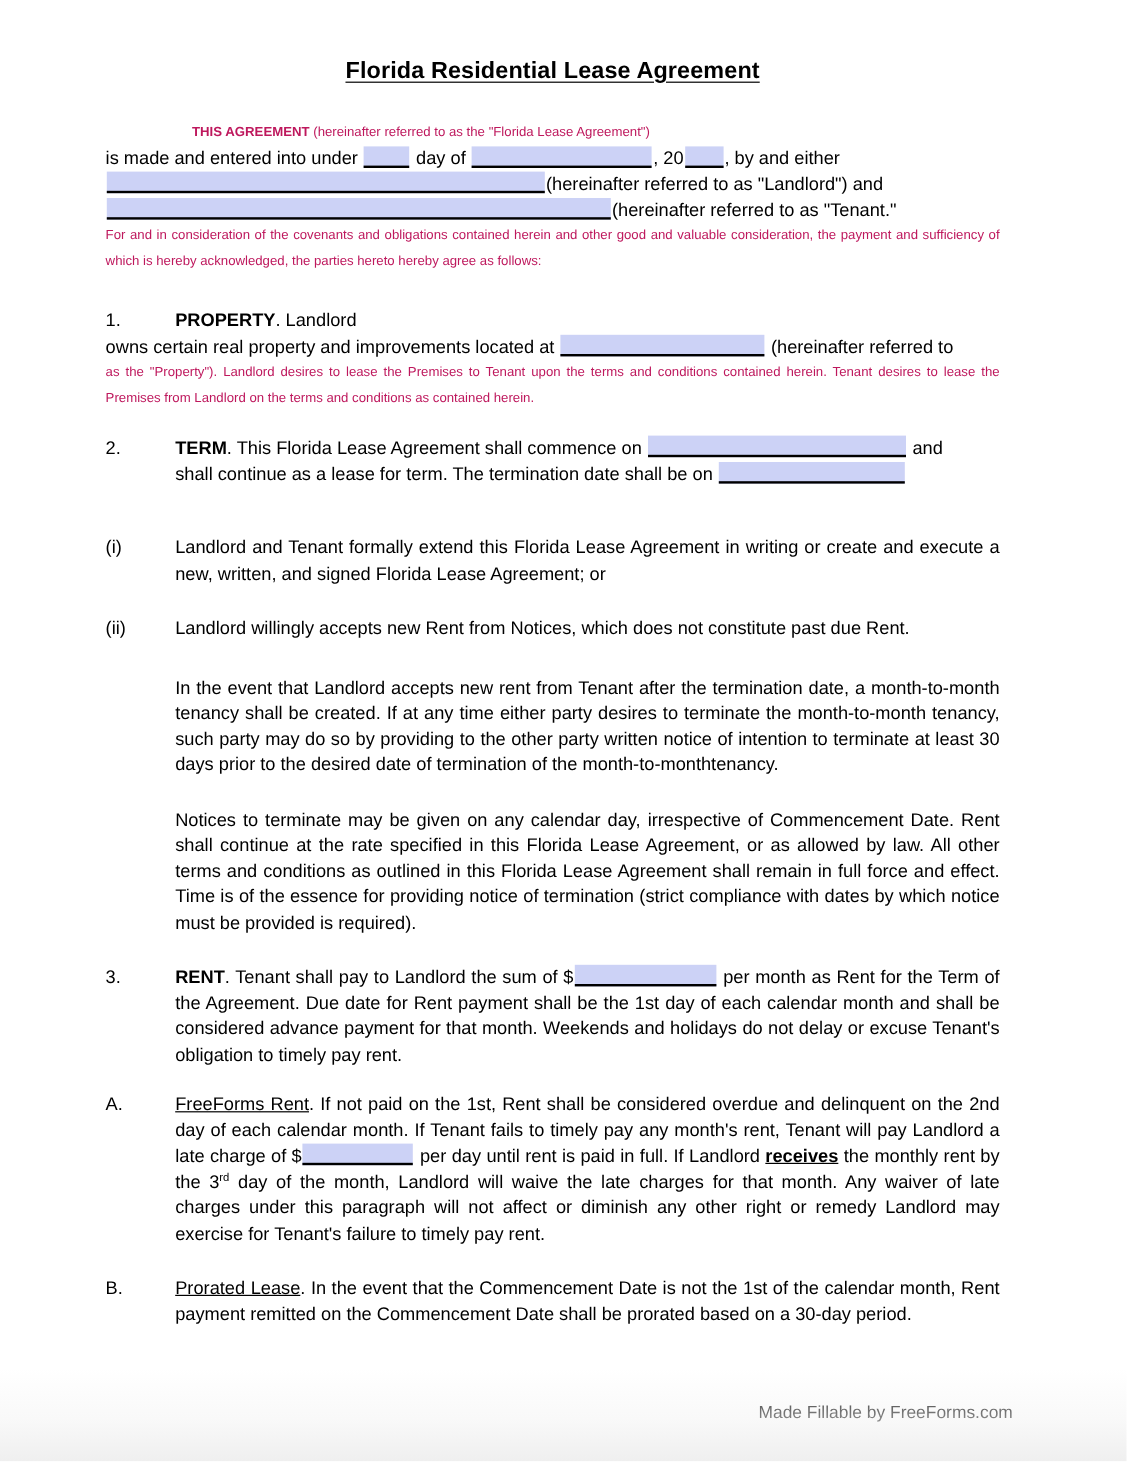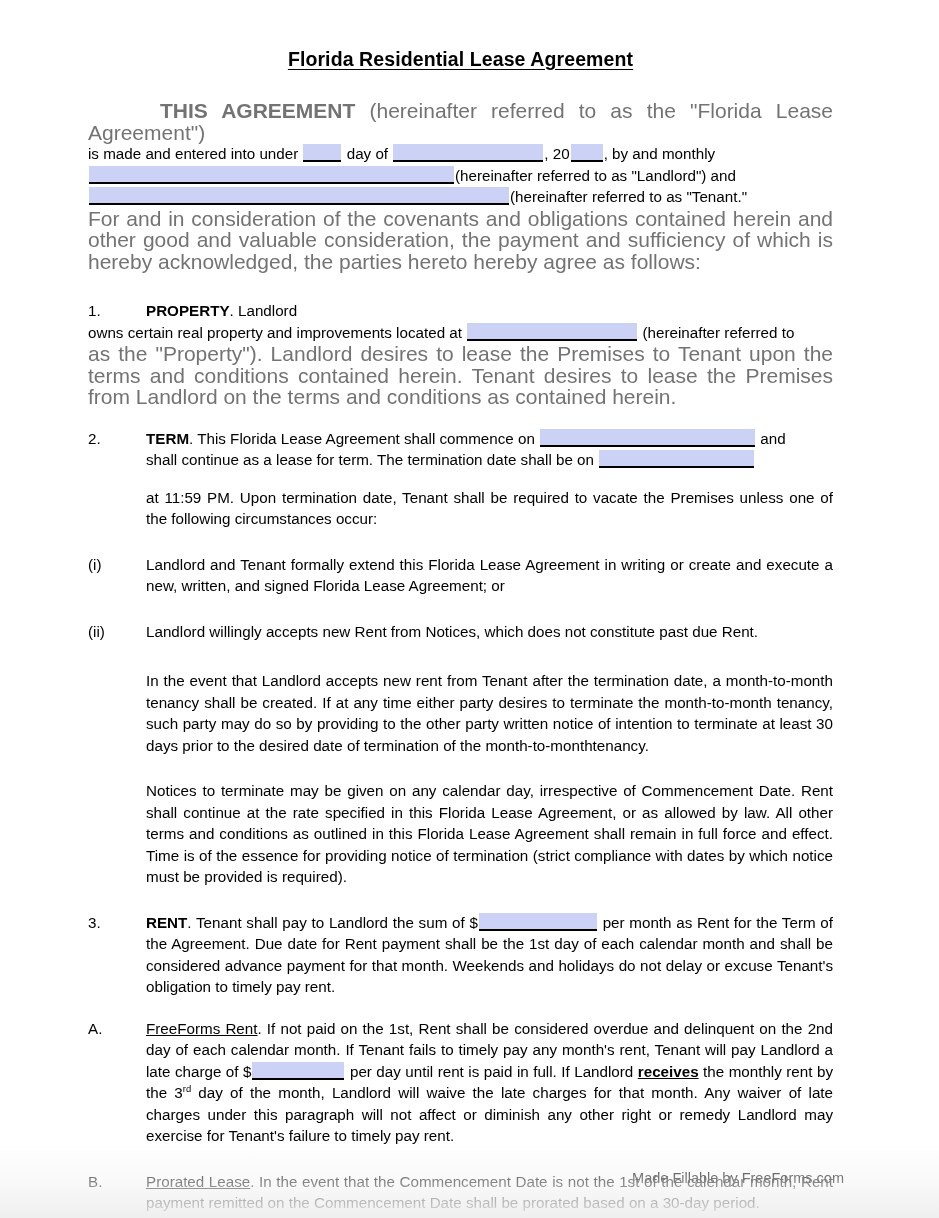--- a/index.html
+++ b/index.html
@@ -41,23 +41,23 @@
     font-weight: bold;
     letter-spacing: 0.1px;
     text-decoration: underline;
     text-underline-offset: 3px;
     margin-top: 48px;
     color: #000;
   }
 
   
   .para {
-    font-size: 21px;
-    line-height: 21.5px;
-    color: #737373;
+    font-size: 11px;
+    line-height: 21.5px;
+    color: #be185d;
     text-align: justify;
     text-justify: inter-word;
   }
   .b { font-weight: bold; }
   .u { text-decoration: underline; }
   .bu { font-weight: bold; text-decoration: underline; }
   sup { font-size: 0.62em; vertical-align: super; line-height: 0; }
 
   
   .fld {
@@ -144,21 +144,21 @@
     <div class="opening">
 
       <div class="para l1">
         <span class="b">THIS AGREEMENT</span><span> (hereinafter referred to as the "Florida Lease Agreement")</span>
       </div>
 
       <div class="blockline">
         <span>is made and entered into under</span>
         <span class="fld" style="width:38px;"></span>
         <span>day of</span>
-        <span class="fld" style="width:150px;"></span><span>, 20</span><span class="fld" style="width:32px;"></span><span>, by and monthly</span>
+        <span class="fld" style="width:150px;"></span><span>, 20</span><span class="fld" style="width:32px;"></span><span>, by and either</span>
       </div>
 
       <div class="blockline">
         <span class="fld" style="width:365px;"></span><span>(hereinafter referred to as "Landlord") and</span>
       </div>
 
       <div class="blockline">
         <span class="fld" style="width:420px;"></span><span>(hereinafter referred to as "Tenant."</span>
       </div>
 
@@ -192,21 +192,20 @@
           </div>
           <div class="blockline">
             <span>shall continue as a lease for term. The termination date shall be on</span>
             <span class="fld" style="width:155px;"></span>
           </div>
         </div>
       </div>
 
       <div class="spacer-16"></div>
 
-      <div class="indent-block">at 11:59 PM. Upon termination date, Tenant shall be required to vacate the Premises unless one of the following circumstances occur:</div>
 
       <div class="spacer-24"></div>
 
       <div class="sub">
         <span class="sub-mark">(i)</span>
         <span>Landlord and Tenant formally extend this Florida Lease Agreement in writing or create and execute a new, written, and signed Florida Lease Agreement; or</span>
       </div>
 
       <div class="spacer-24"></div>
 

